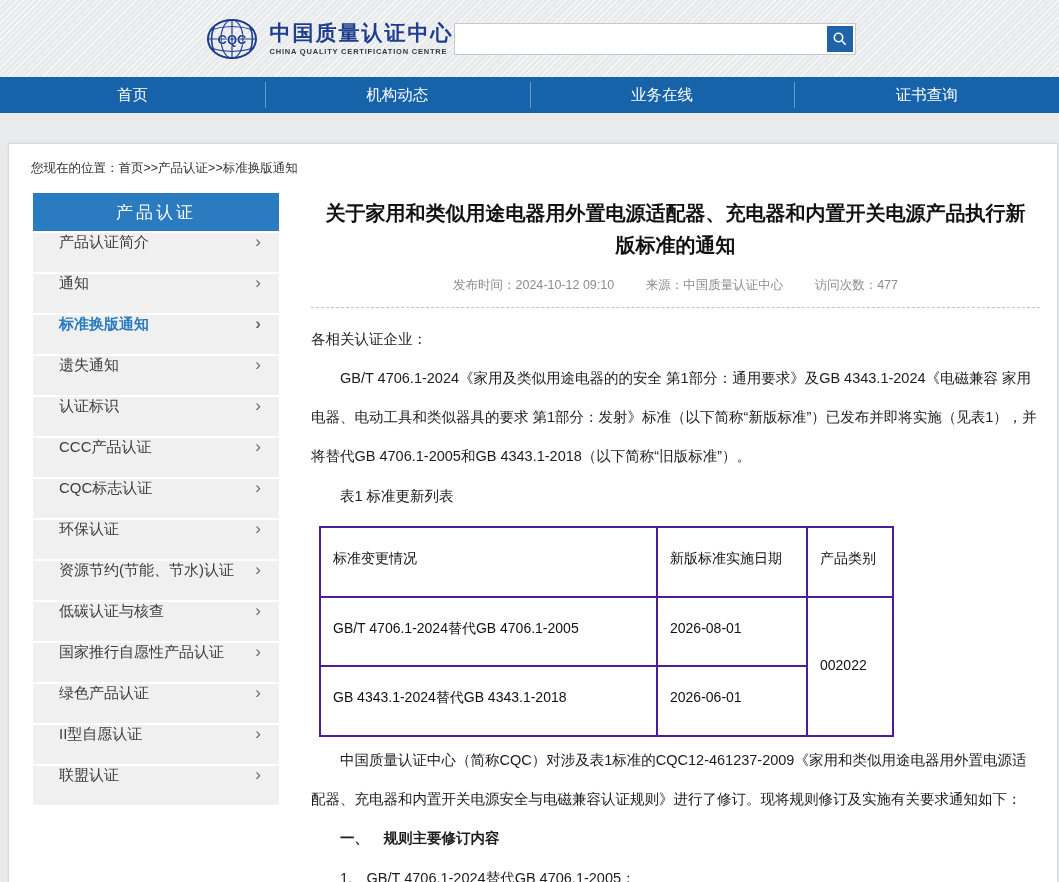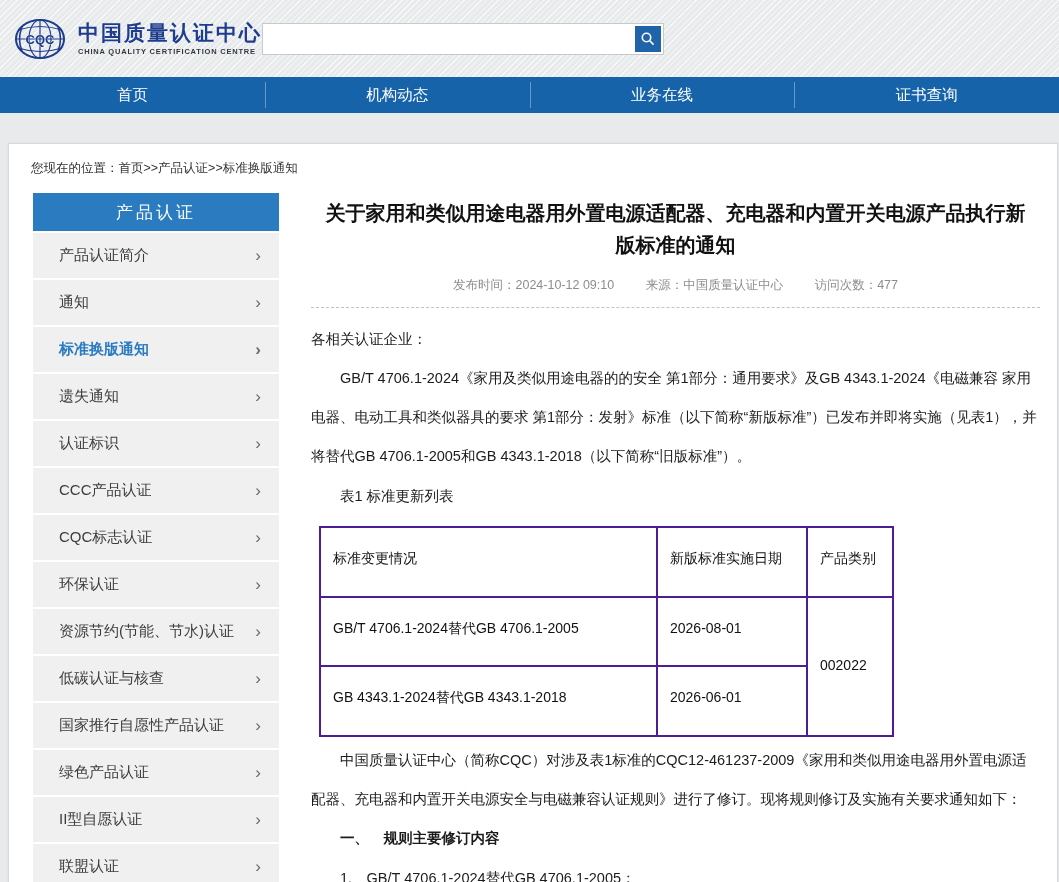--- a/index.html
+++ b/index.html
@@ -9,21 +9,21 @@
     background:#e8eaeb;
     color:#1a1a1a;
   }
   
   .top-strip {
     background:#eef0f1;
     background-image:repeating-linear-gradient(135deg, rgba(255,255,255,0.55) 0 1px, rgba(120,130,140,0.05) 1px 4px);
   }
   .header {
     height:77px;
-    display:flex; align-items:center; justify-content:flex-start;
+    display:flex; align-items:center; justify-content:center;
     padding:0 12px 0 12px;
     border-radius:22px;
   }
   .logo-wrap { display:flex; align-items:center; cursor:pointer; }
   .logo-globe { width:56px; height:48px; }
   .logo-text { margin-left:10px; }
   .logo-title { font-size:21px; font-weight:bold; color:#1e3d8f; letter-spacing:2px; line-height:1.15; }
   .logo-sub { font-size:7.5px; color:#33383f; letter-spacing:0.8px; margin-top:2px; font-weight:bold; }
   .search-box { position:relative; width:402px; height:32px; }
   .search-box input {
@@ -67,22 +67,22 @@
   .breadcrumb a { color:#333; text-decoration:none; cursor:pointer; }
   .content-row { display:flex; align-items:flex-start; padding:16px 17px 0 24px; }
   
   .sidebar { width:246px; flex:none; }
   .sidebar-title {
     height:38px; background:#2b7bc0; color:#fff;
     display:flex; align-items:center; justify-content:center;
     font-size:17px; letter-spacing:3px;
   }
   .side-item {
-    height:45px; margin-top:2px; background:#f0f0f0;
-    display:flex; align-items:center; justify-content:space-between;
+    height:39px; margin-top:2px; background:#f0f0f0;
+    display:flex; align-items:flex-start; justify-content:space-between;
     padding:0 18px 0 26px;
     font-size:15px; color:#3c3c3c; cursor:pointer;
   }
   .side-item .chev { color:#6b6b6b; font-size:17px; line-height:1; }
   .side-item.active { color:#2b7bc0; font-weight:bold; }
   
   .main { flex:1; margin-left:32px; min-width:0; }
   .art-title {
     font-size:20px; font-weight:bold; color:#111;
     text-align:center; line-height:1.6;

